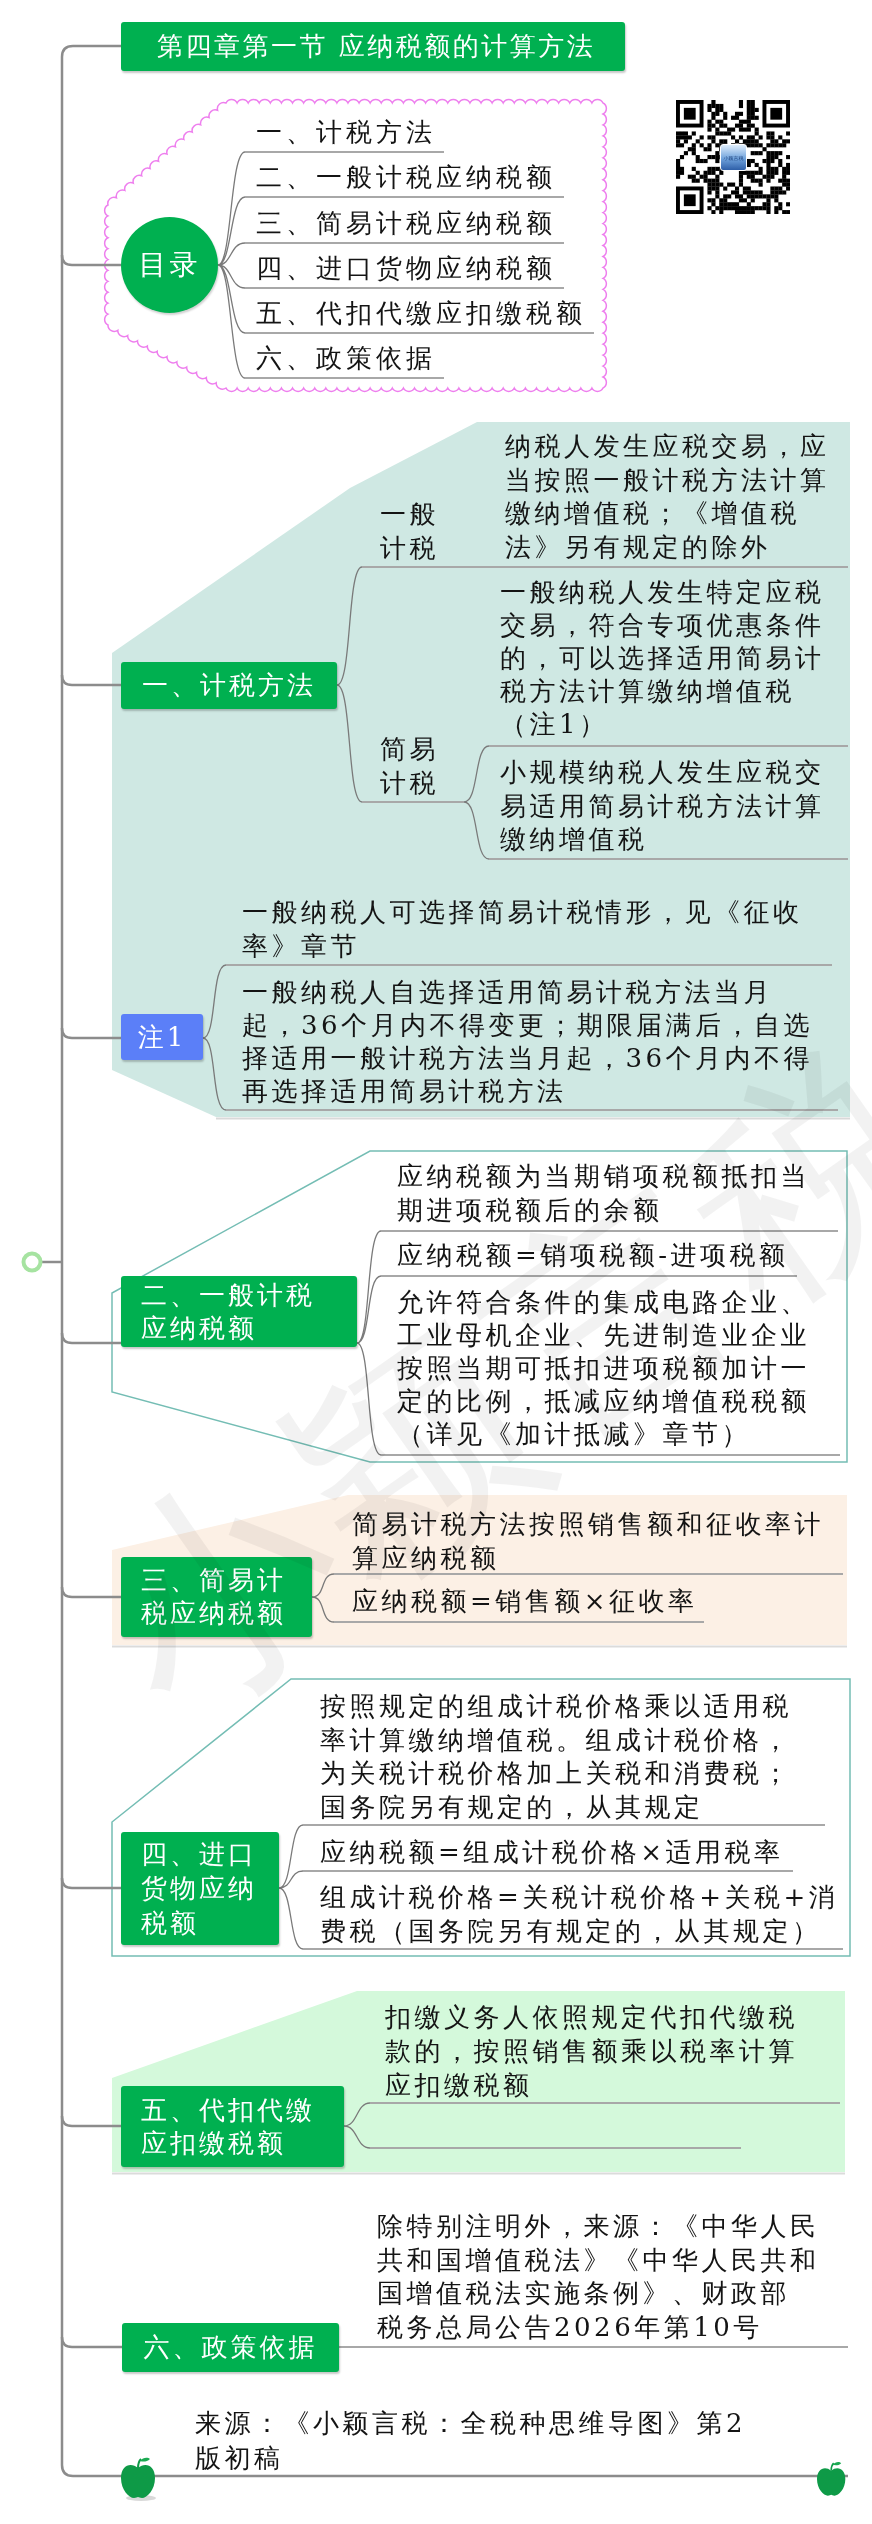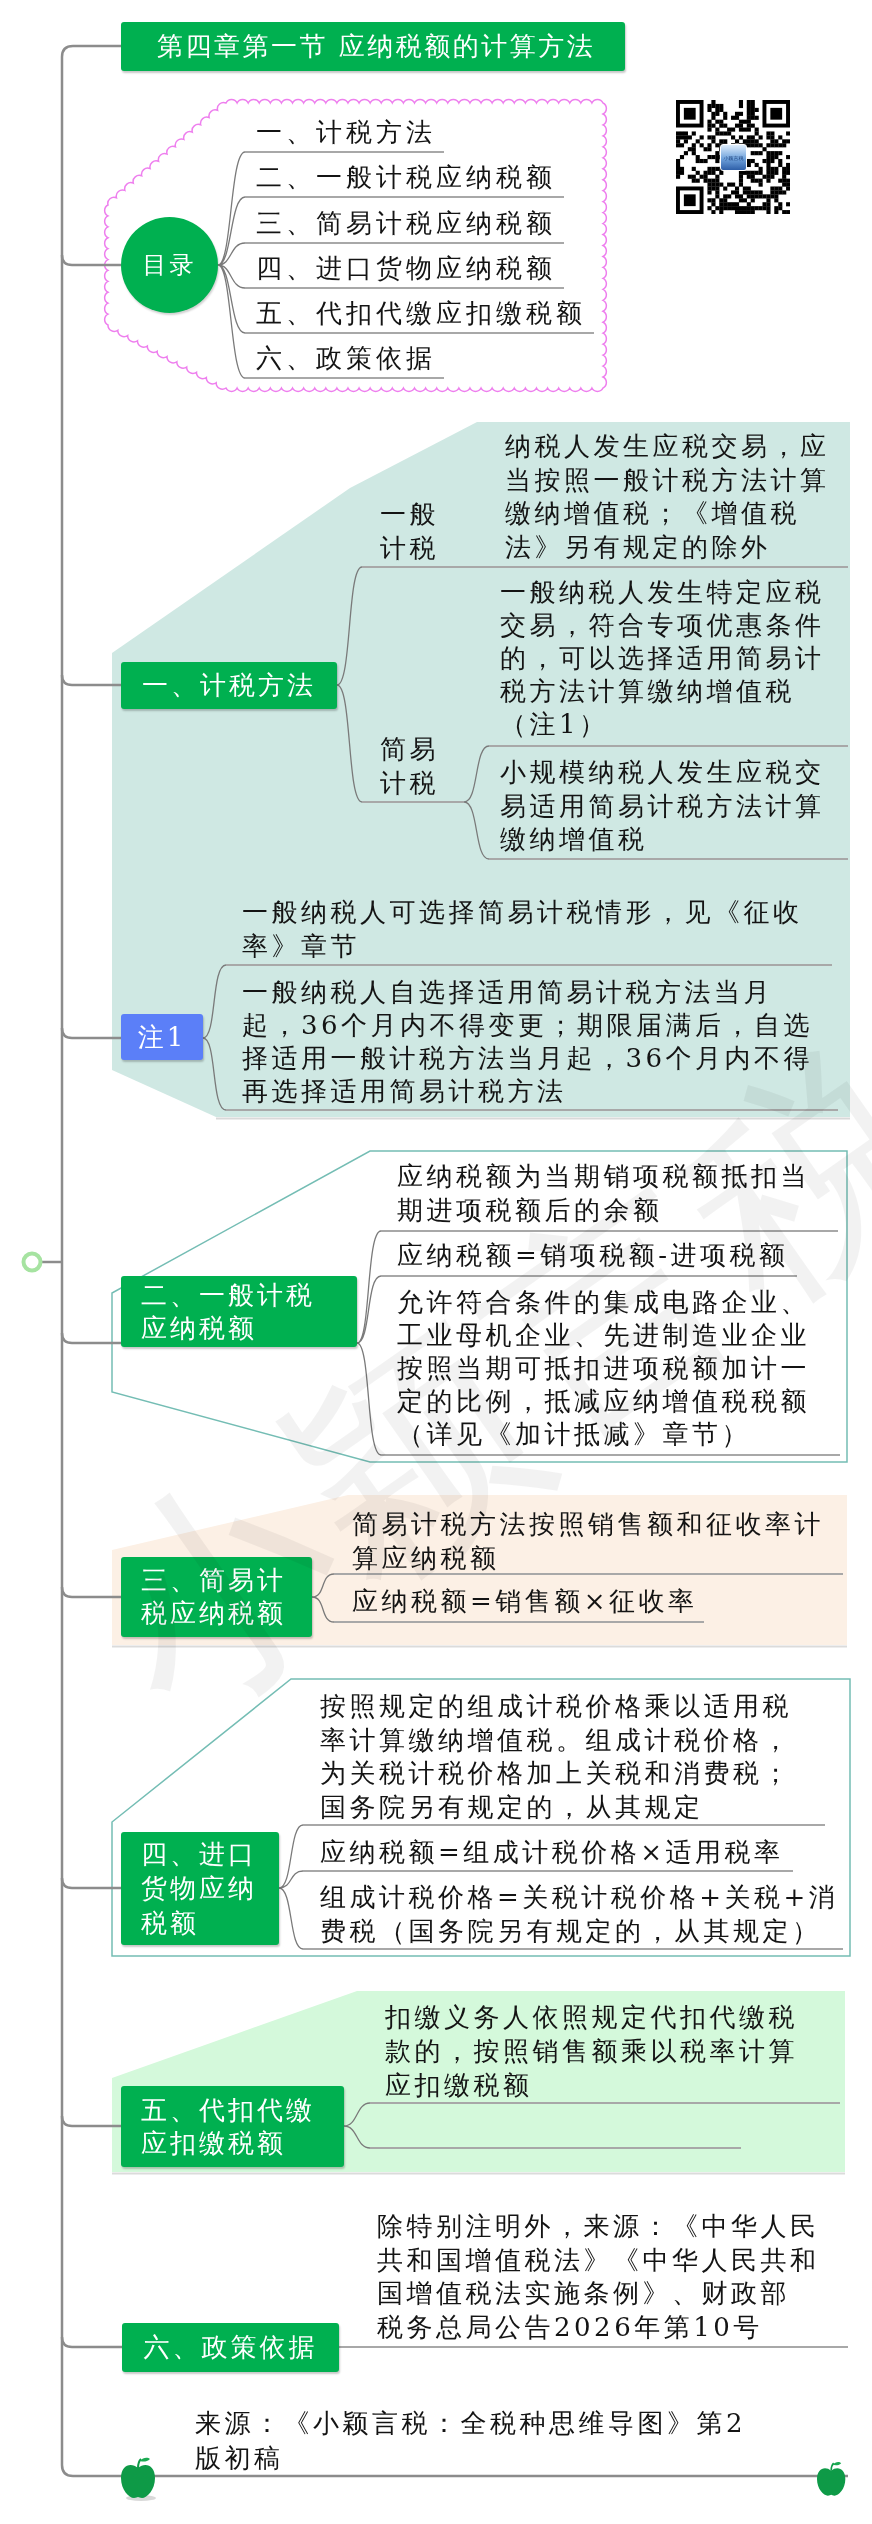--- a/index.html
+++ b/index.html
@@ -19,21 +19,21 @@
     position: absolute; background: var(--node_green); color: #ffffff; font-size: 26px;
     letter-spacing: 3px; line-height: 33px; white-space: pre; border-radius: 3px;
     box-shadow: 1px 2px 2px rgba(0,0,0,0.22); display: flex; align-items: center;
     box-sizing: border-box; padding-left: 20px;
   }
   .node.center { justify-content: center; padding-left: 0; }
   .node.note { background: var(--note_blue); }
   .title-node { padding-left: 36px; letter-spacing: 2.5px; }
   .toc-ellipse {
     position: absolute; left: 121px; top: 217px; width: 97px; height: 96px; border-radius: 50%;
-    background: var(--node_green); color: #fff; font-size: 24px; letter-spacing: 3px;
+    background: var(--node_green); color: #fff; font-size: 28px; letter-spacing: 3px;
     display: flex; align-items: center; justify-content: center; box-shadow: 1px 2px 2px rgba(0,0,0,0.18);
   }
   .spine { stroke: #8C8C8C; stroke-width: 2.5; fill: none; }
   .conn { stroke: #7A7A7A; stroke-width: 1.3; fill: none; }
   .uline { stroke: #A8A8A8; stroke-width: 2; fill: none; }
   .qr-wrap { position: absolute; left: 676px; top: 100px; width: 114px; height: 117px; background: #fff; }
   .qr-logo {
     position: absolute; left: 44px; top: 44px; width: 27px; height: 27px; border-radius: 3px;
     background: linear-gradient(180deg, #dfeefc 0%, #6fa2dc 55%, #2e5fa8 100%);
     border: 1px solid #ffffff; box-sizing: border-box; font-size: 5px; color: #1b3f7a;

